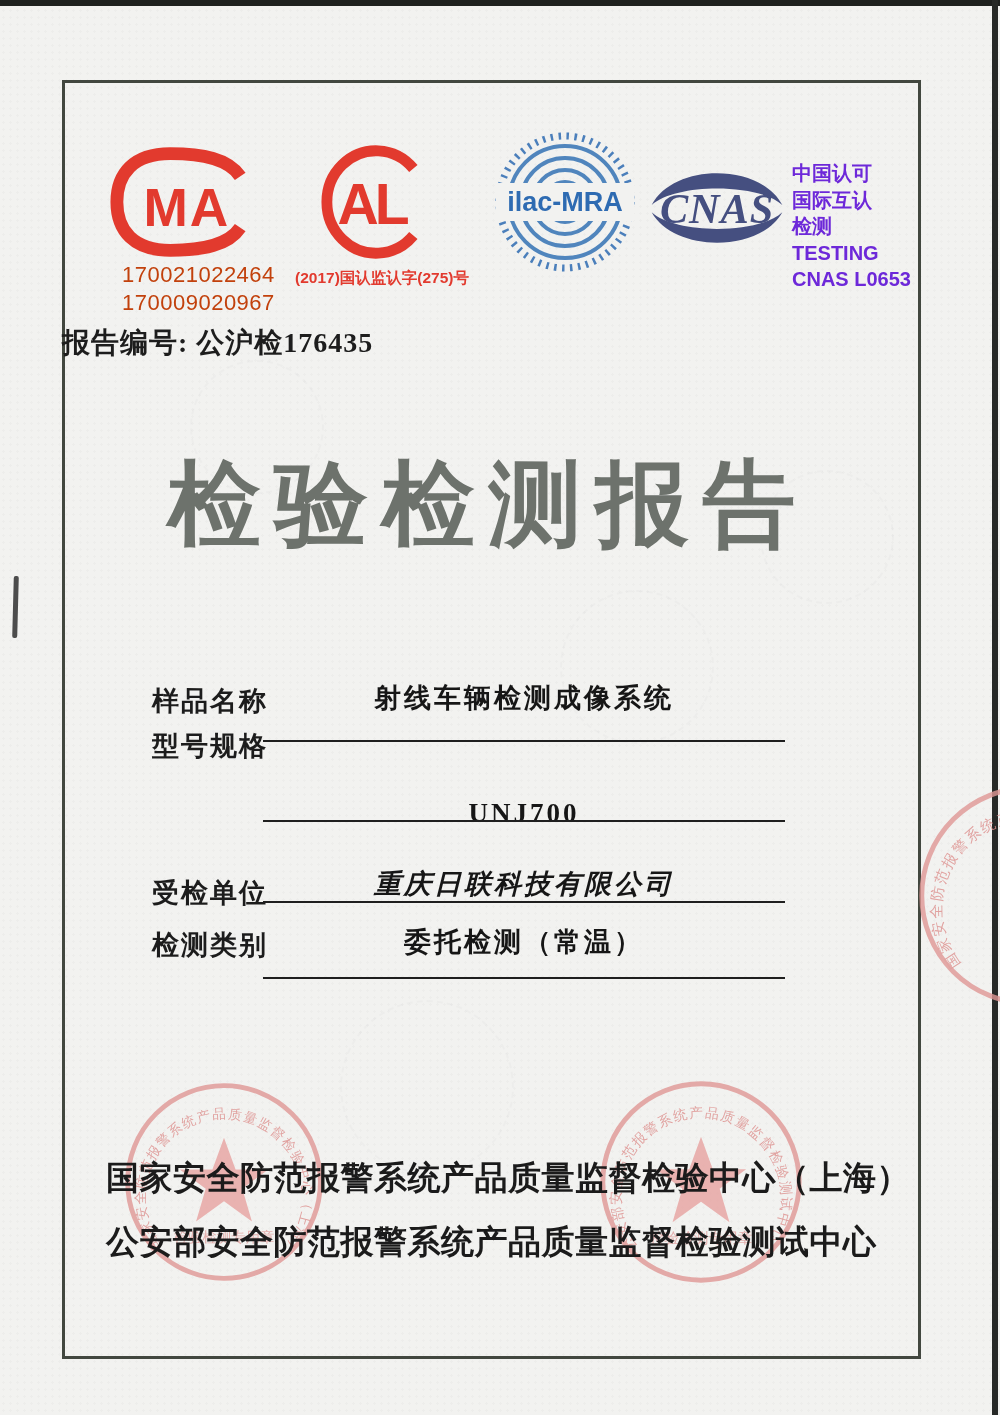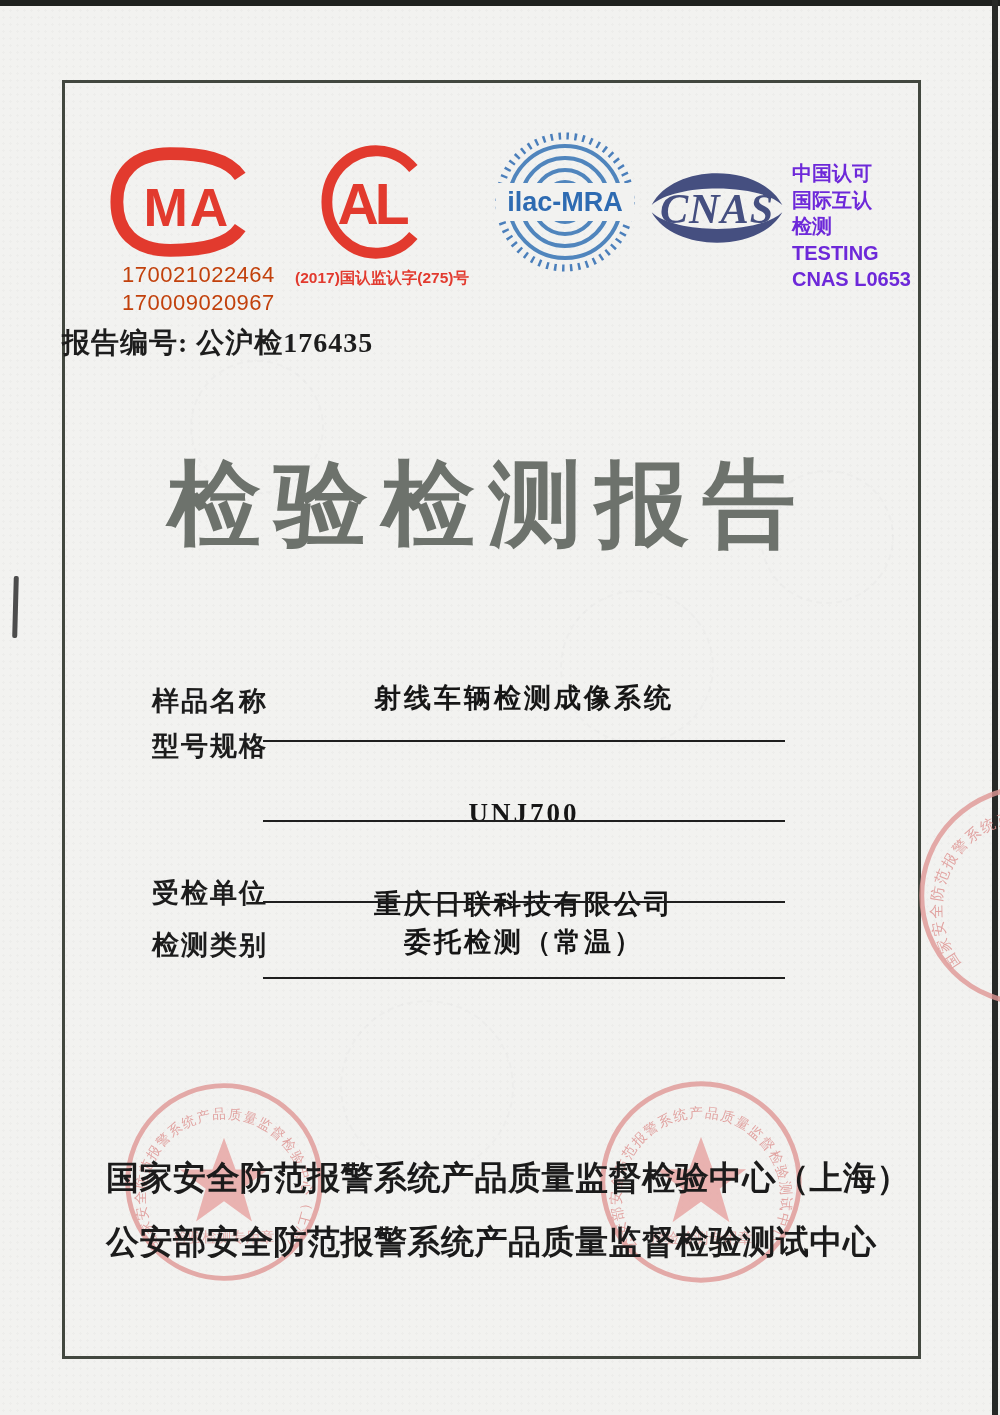--- a/index.html
+++ b/index.html
@@ -109,21 +109,21 @@
 
   <div class="f-label" style="top:683px;">样品名称</div>
   <div class="f-value" style="top:680px;">射线车辆检测成像系统</div>
   <div class="f-line" style="top:740px;"></div>
 
   <div class="f-label" style="top:728px;">型号规格</div>
   <div class="f-value" style="top:798px;">UNJ700</div>
   <div class="f-line" style="top:820px;"></div>
 
   <div class="f-label" style="top:875px;">受检单位</div>
-  <div class="f-value" style="top:886px;">重庆日联科技有限公司</div>
+  <div class="f-value" style="top:866px;font-style:italic;">重庆日联科技有限公司</div>
   <div class="f-line" style="top:901px;"></div>
 
   <div class="f-label" style="top:927px;">检测类别</div>
   <div class="f-value" style="top:924px;">委托检测（常温）</div>
   <div class="f-line" style="top:977px;"></div>
 
   <svg class="seal" style="left:118px;top:1076px;" width="212" height="212" viewBox="0 0 220 220">
     <defs>
         <path id="ringL" d="M 45,176 A 82,82 0 1 1 175,176" fill="none"></path>
       </defs>

